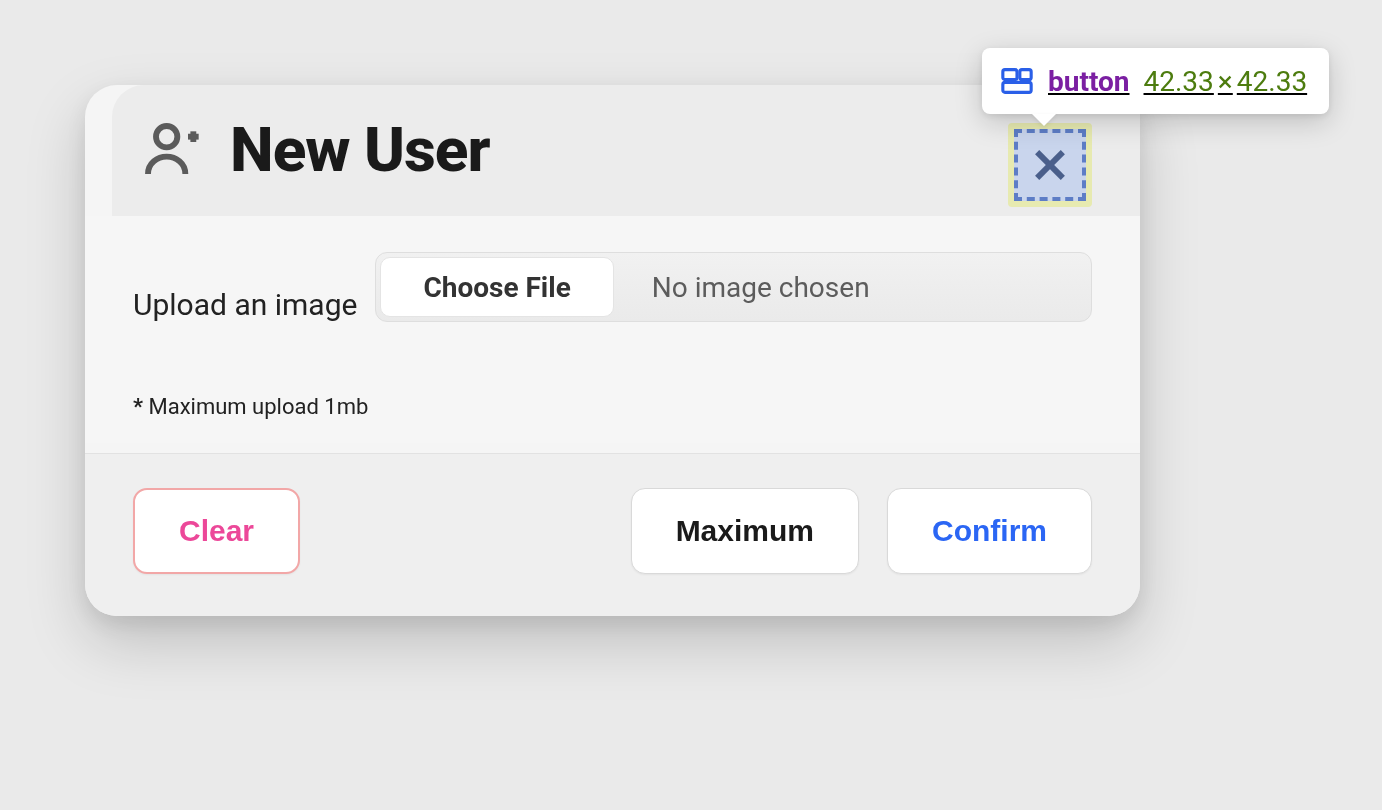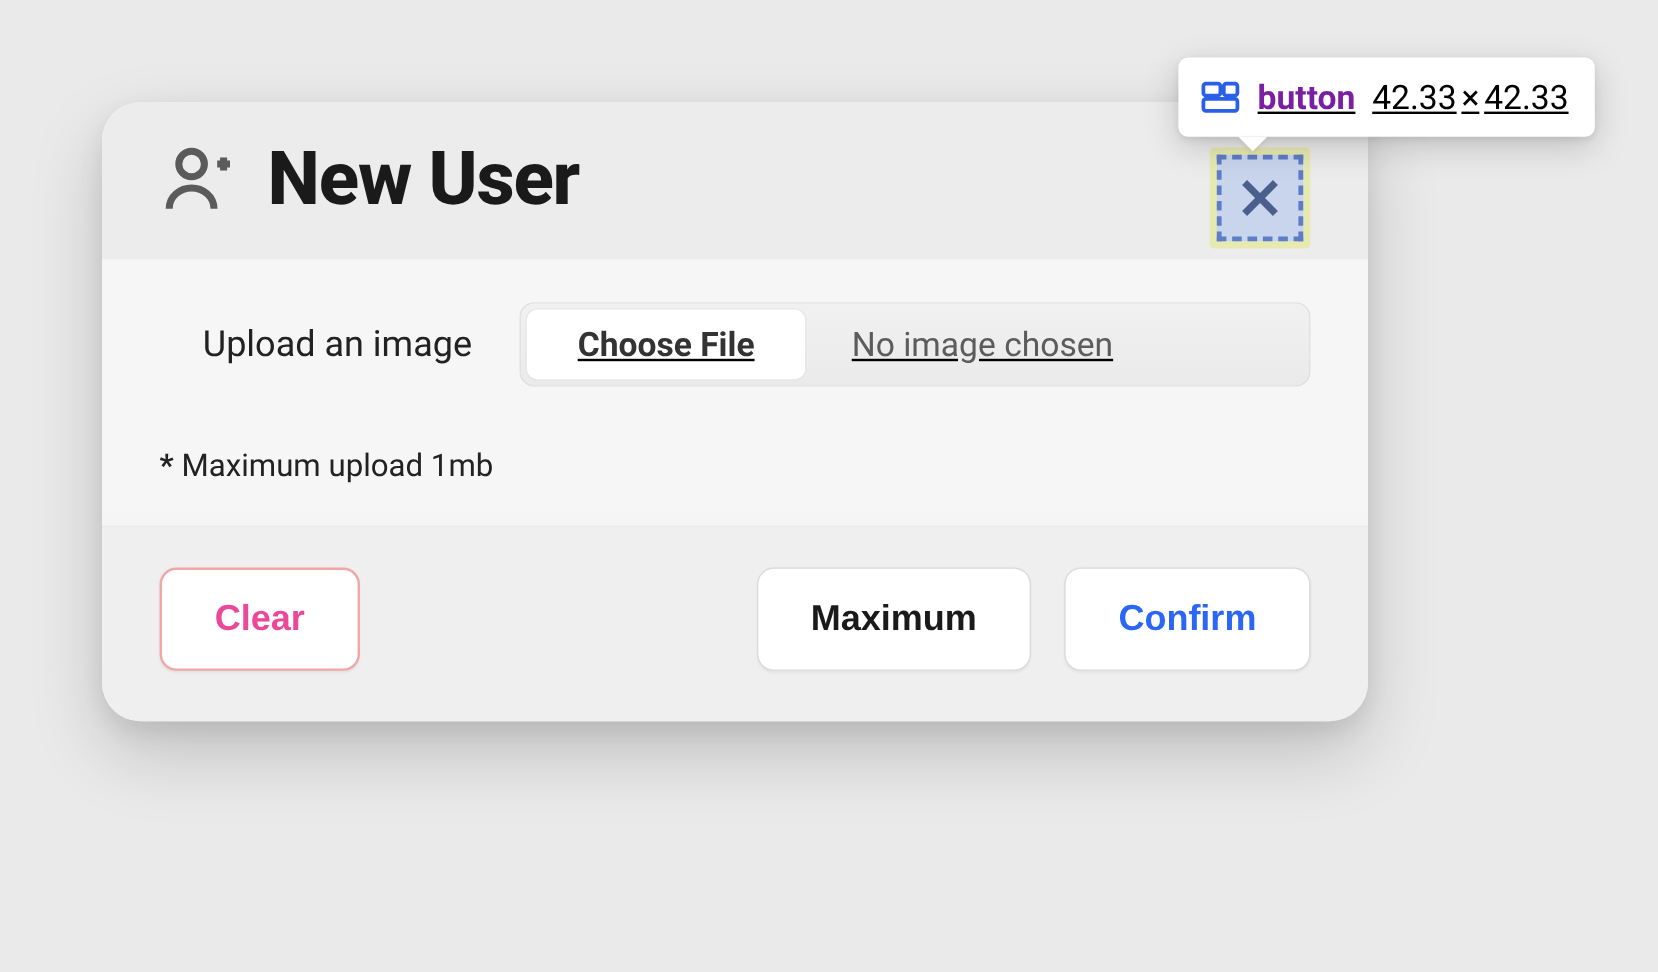--- a/index.html
+++ b/index.html
@@ -21,24 +21,25 @@
     width: 1055px;
     background: #f5f5f5;
     border-radius: 32px;
     box-shadow: 0 26px 60px rgba(0,0,0,0.18), 0 8px 20px rgba(0,0,0,0.08);
     overflow: visible;
   }
 
   .dialog-header {
     display: flex;
     align-items: flex-end;
-    padding: 28px 48px 30px 48px;
+    padding: 28px 48px 30px 28px;
     background: #ececec;
     border-radius: 32px 32px 0 0;
     position: relative;
+    margin-left: 27px;
   }
   .dialog-header .title-wrap {
     display: flex;
     align-items: center;
     gap: 26px;
   }
   .dialog-header svg.user-add {
     width: 64px;
     height: 64px;
     stroke: #5b5b5b;
@@ -81,39 +82,37 @@
     fill: none;
   }
 
   
   .dialog-body {
     padding: 36px 48px 24px 48px;
     background: #f6f6f6;
   }
   .upload-row {
     display: flex;
-    align-items: center;
-    gap: 40px;
-    margin-left: 36px;
+    align-items: flex-end;
+    gap: 18px;
   }
   .upload-label {
     font-size: 30px;
     color: #222;
     white-space: nowrap;
   }
   .file-picker {
     flex: 1;
     display: flex;
     align-items: stretch;
     height: 70px;
     border: 1px solid #dedede;
     border-radius: 12px;
     background: linear-gradient(#f1f1f1, #eaeaea);
     overflow: hidden;
-    text-decoration: underline;
   }
   .file-picker .choose {
     display: flex;
     align-items: center;
     justify-content: center;
     padding: 0 42px;
     font-size: 28px;
     font-weight: 700;
     color: #333;
     background: #ffffff;
@@ -126,22 +125,22 @@
   .file-picker .status {
     display: flex;
     align-items: center;
     padding: 0 34px;
     font-size: 28px;
     color: #5c5c5c;
     white-space: nowrap;
   }
 
   .note-row {
-    margin-top: 52px;
-    font-size: 26px;
+    margin-top: 72px;
+    font-size: 22px;
     color: #222;
   }
   .note-row .star {
     font-weight: 700;
   }
 
   
   .dialog-footer {
     margin-top: 10px;
     padding: 34px 48px 42px 48px;
@@ -206,21 +205,21 @@
     width: 34px; height: 34px;
     stroke: #2a5fe8;
     fill: none;
     stroke-width: 2.2;
   }
   .inspector-tip .elname {
     color: #7b1fa2;
     font-weight: 700;
   }
   .inspector-tip .dims {
-    color: #000000;
+    color: #4d7c0f;
     text-align: center;
   }
   .inspector-tip .times {
     padding: 0 4px;
   }
 </style>
 </head>
 <body>
 
 <div class="inspector-tip">

